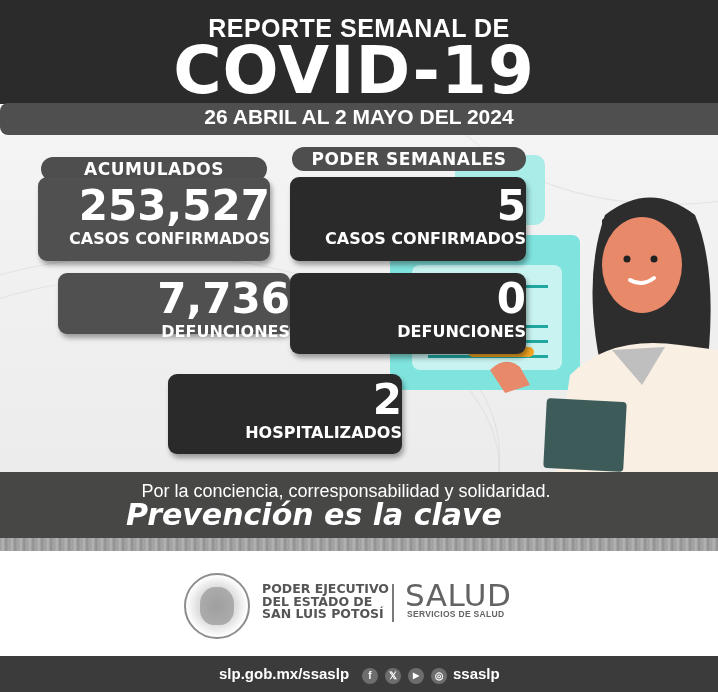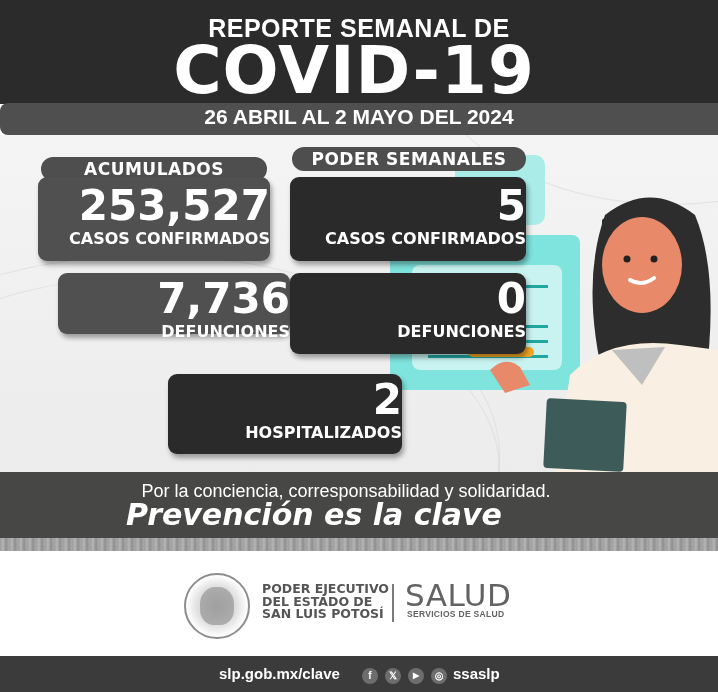--- a/index.html
+++ b/index.html
@@ -114,18 +114,18 @@
 <div class="gov-text">
   <div>PODER EJECUTIVO</div>
   <div>DEL ESTADO DE</div>
   <div>SAN LUIS POTOSÍ</div>
 </div>
 <div class="divider"></div>
 <div class="salud">SALUD</div>
 <div class="salud-sub">SERVICIOS DE SALUD</div>
 
 <div class="bottom-bar"></div>
-<div class="url">slp.gob.mx/clave</div>
+<div class="url">slp.gob.mx/ssaslp</div>
 <div class="social" style="left:362px;">f</div>
 <div class="social" style="left:385px;">𝕏</div>
 <div class="social" style="left:408px;font-size:8px;">▶</div>
 <div class="social" style="left:431px;">◎</div>
 <div class="handle">ssaslp</div>
 
 </body></html>

